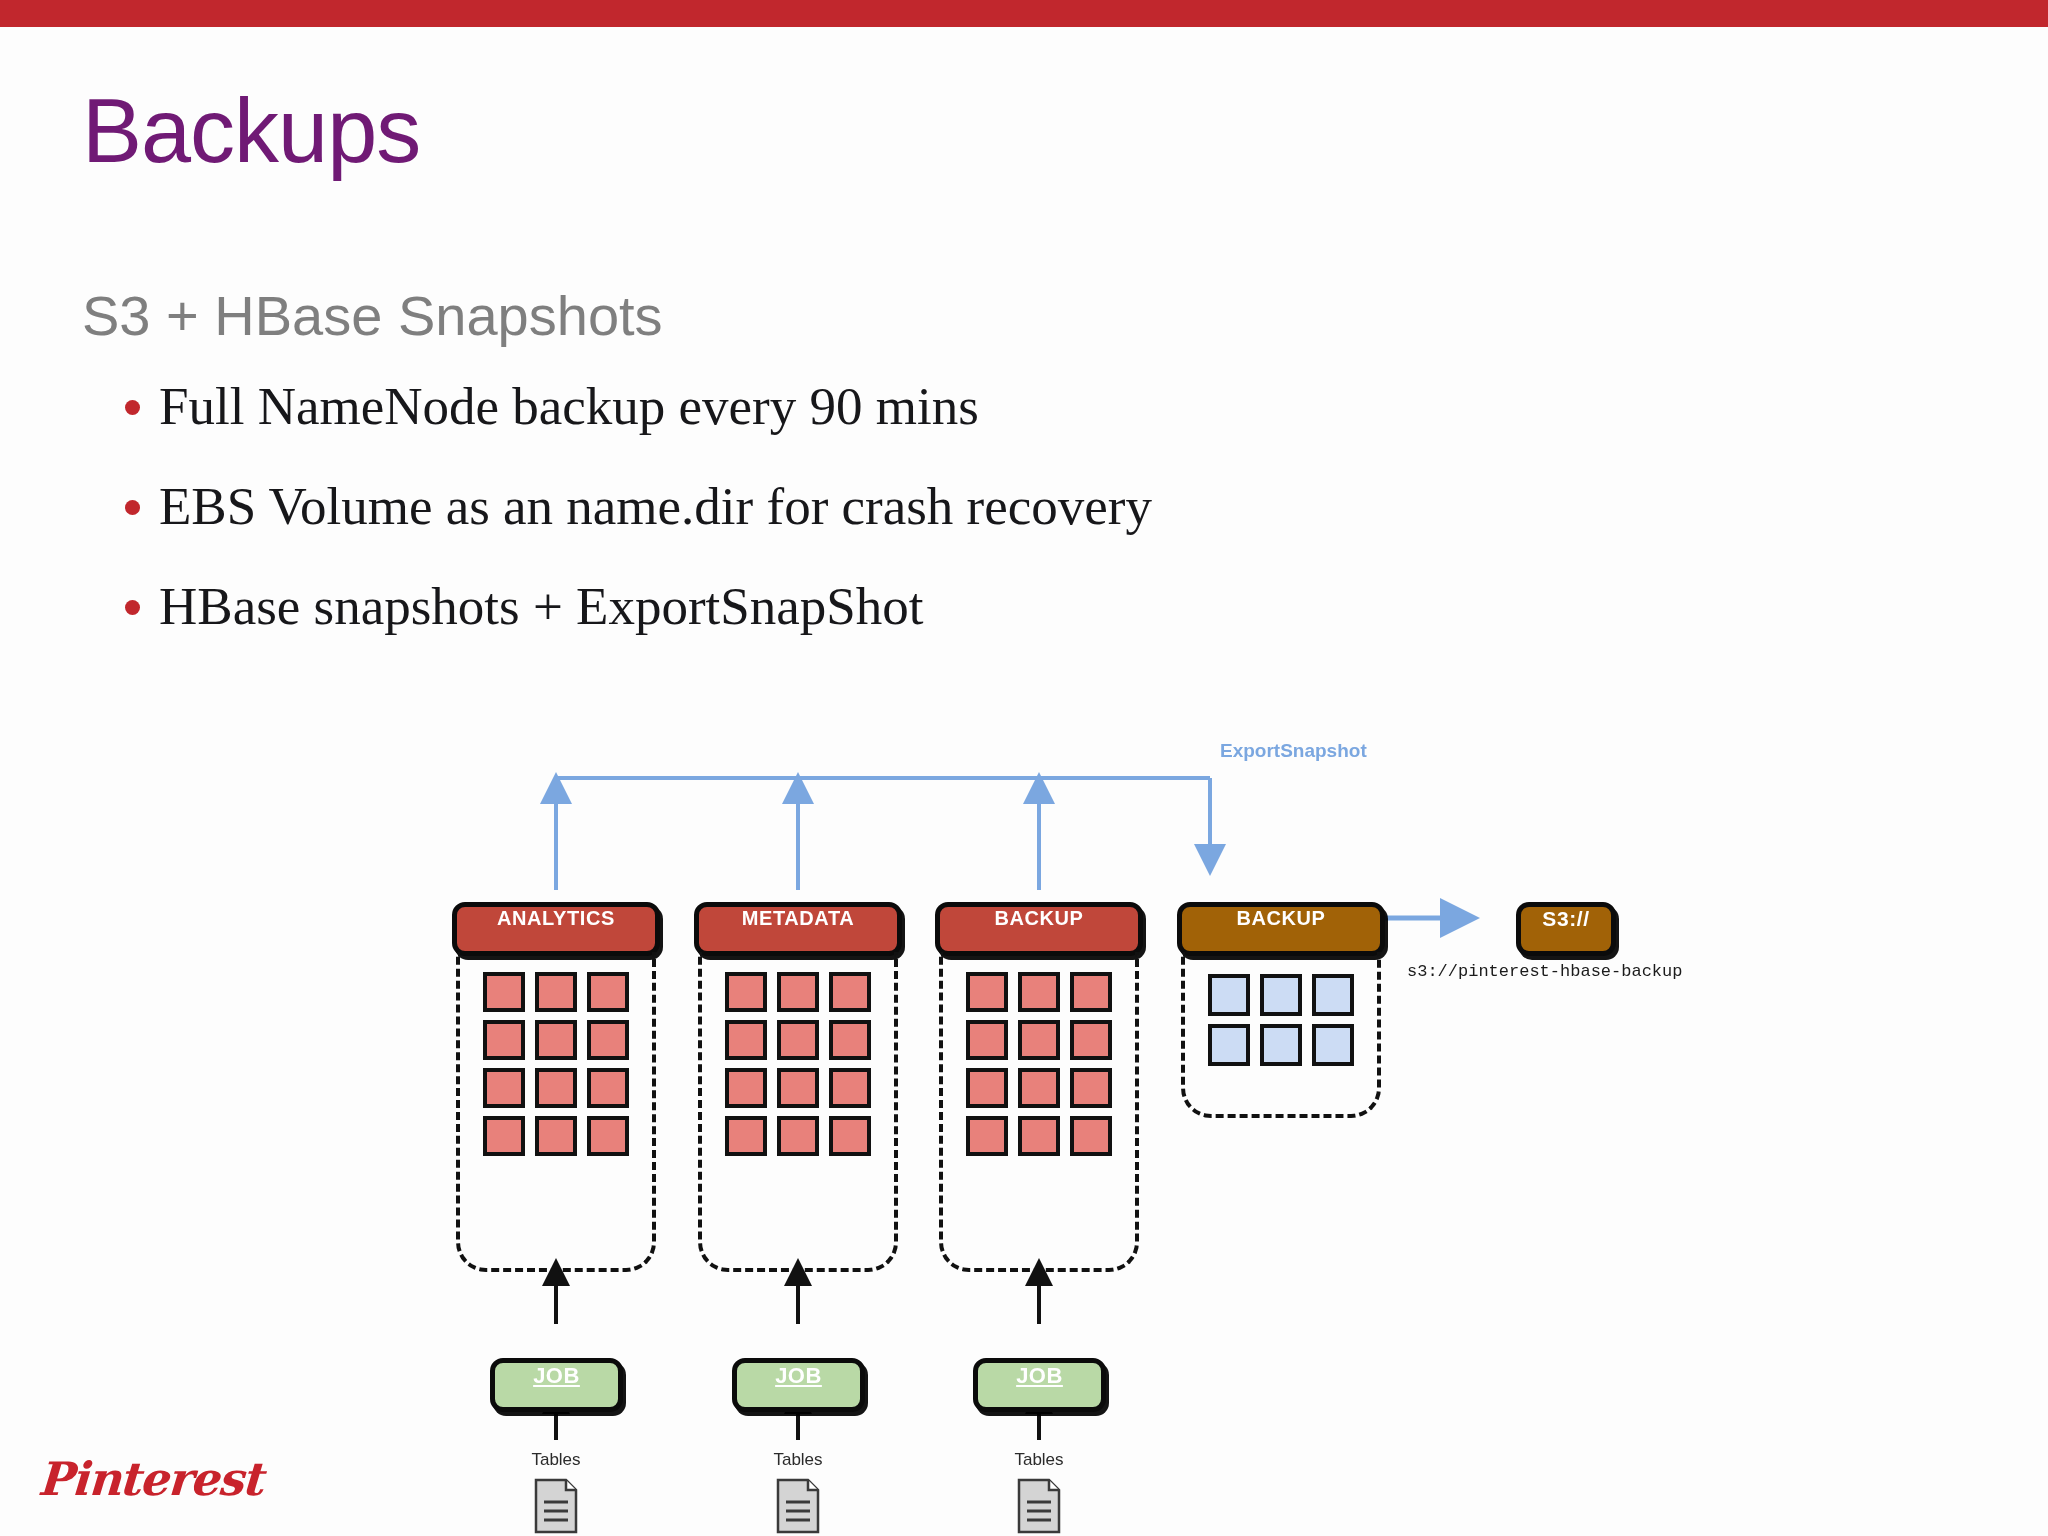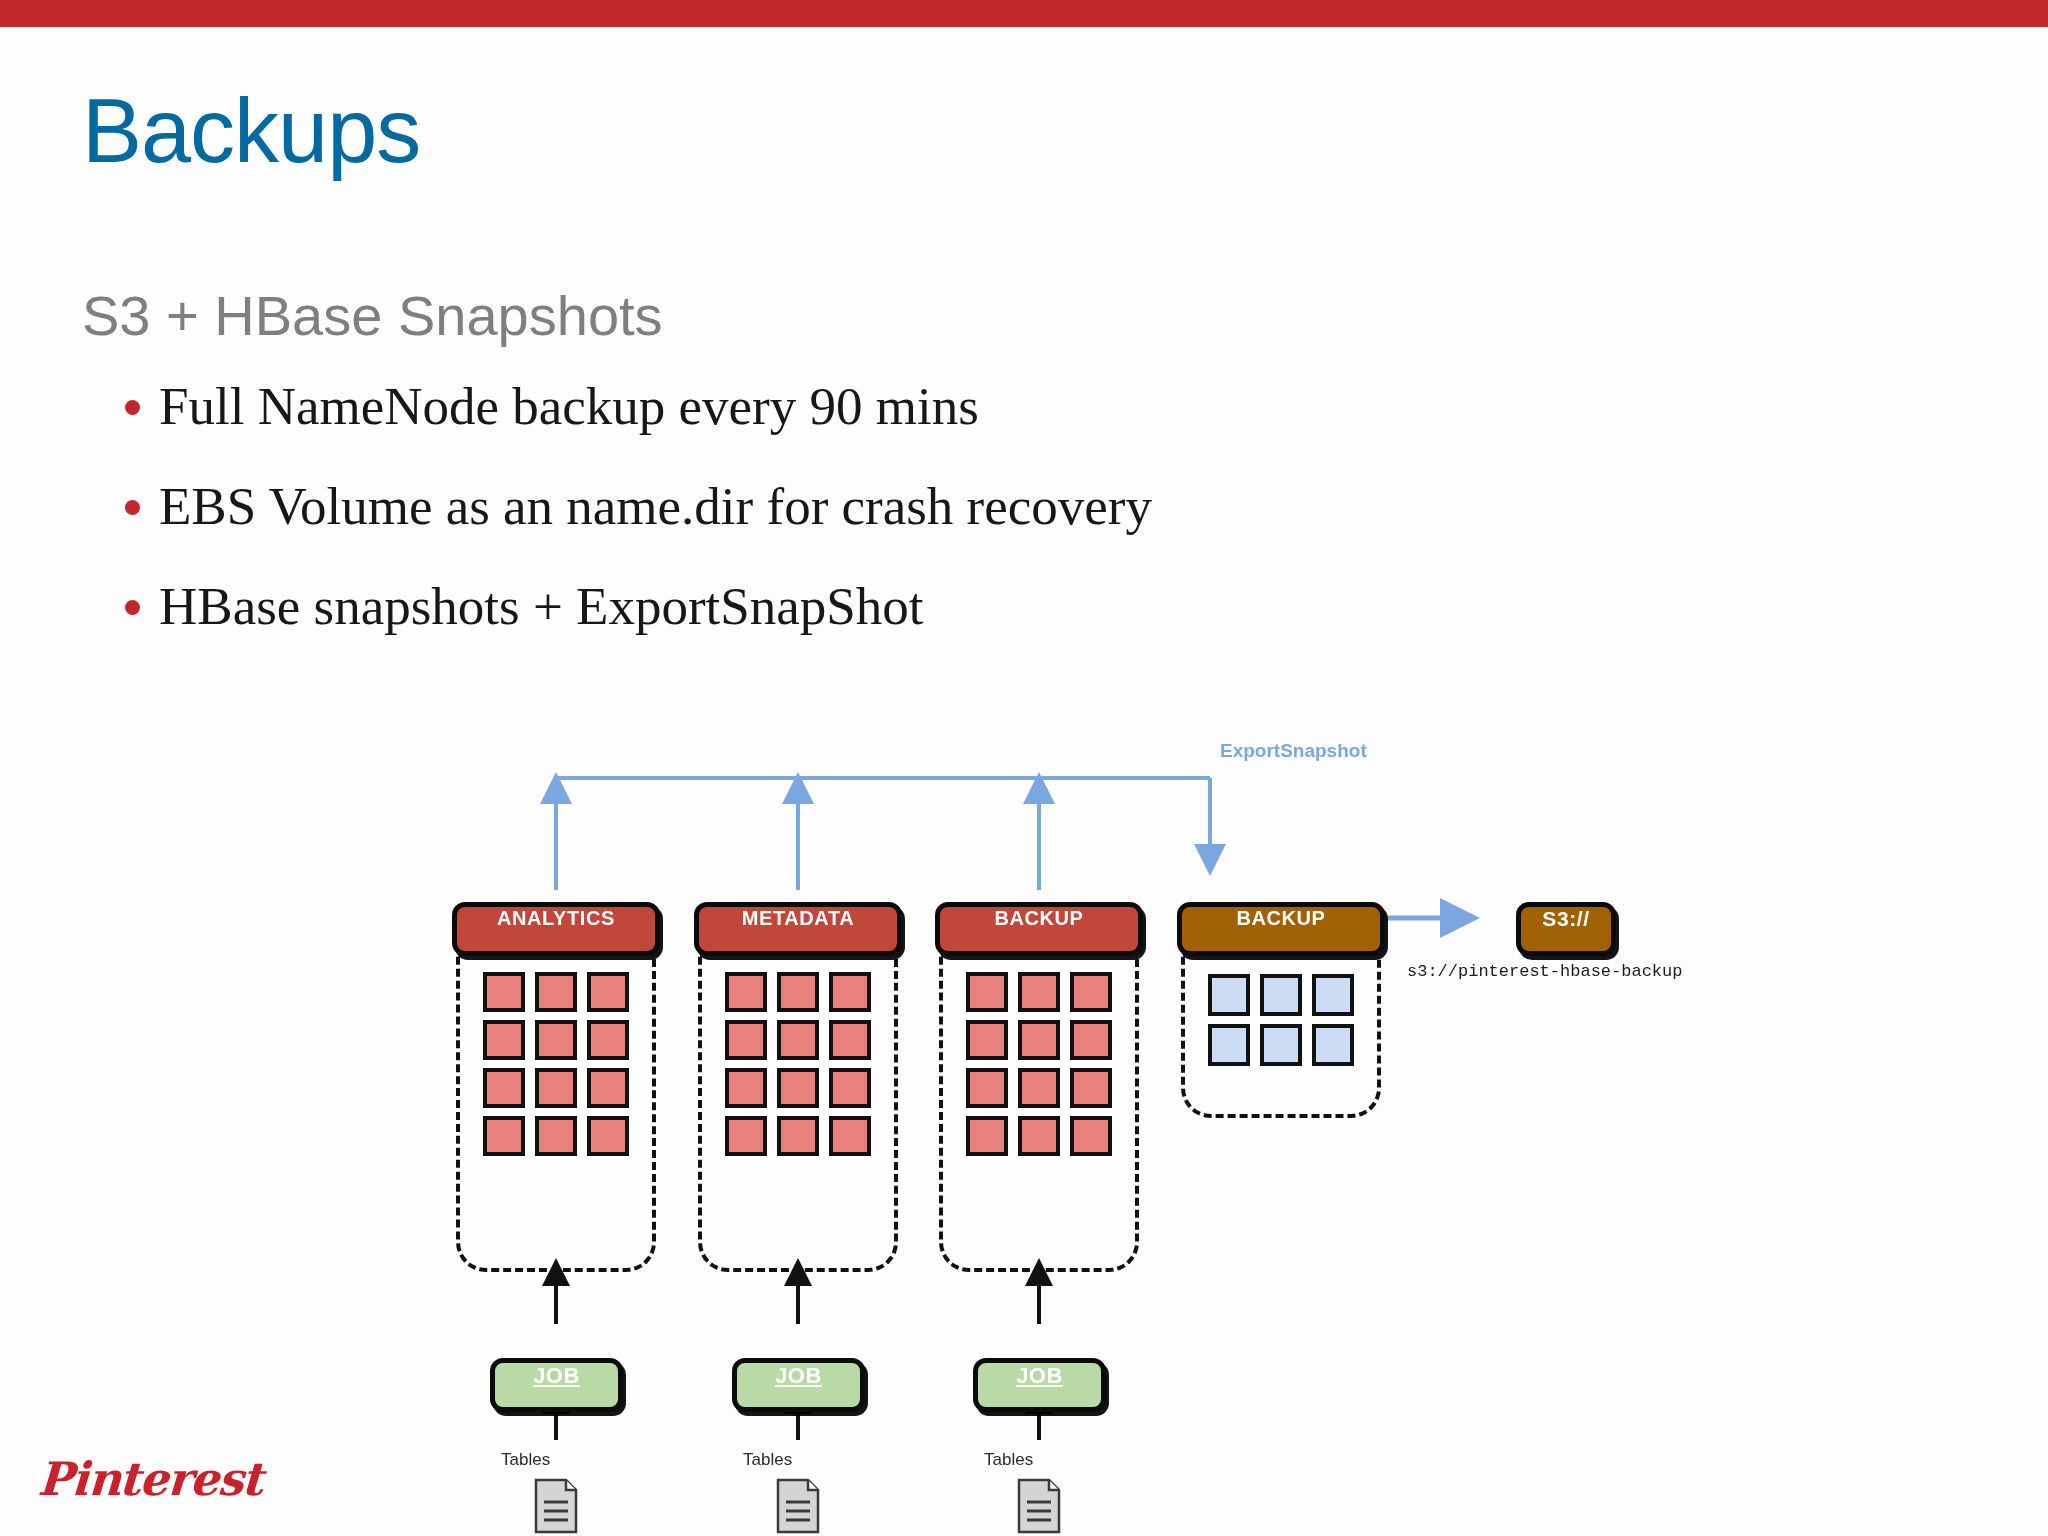--- a/index.html
+++ b/index.html
@@ -15,21 +15,21 @@
   .top-bar{
     position:absolute; left:0; top:0;
     width:2048px; height:27px;
     background:#c1272d;
   }
 
   
   .slide-title{
     position:absolute; left:82px; top:86px;
     font-size:90px; font-weight:400; line-height:1;
-    color:#0369a1; letter-spacing:-1px;
+    color:#701a75; letter-spacing:-1px;
     font-family:"Liberation Sans", sans-serif;
   }
   .slide-subtitle{
     position:absolute; left:82px; top:268px;
     font-size:56px; font-weight:400; line-height:1;
     color:#7f7f7f;
     font-family:"Liberation Sans", sans-serif;
     margin-top:20px;
   }
 
@@ -106,21 +106,21 @@
     margin:4px 5px;
   }
   .cell-red{ width:42px; height:40px; background:#e8817b; }
   .cell-blue{ width:42px; height:42px; background:#ccdcf4; }
 
   
   .tables-label{
     position:absolute;
     font-size:17px; color:#2b2b2b;
     font-family:"Liberation Sans", sans-serif;
-    width:110px;
+    text-align:center; width:110px;
   }
   .doc-icon{
     position:absolute;
     width:44px; height:56px;
   }
 
   .s3-caption{
     position:absolute;
     font-size:17px; color:#1b1b1b;
     font-family:Liberation Mono, monospace;

